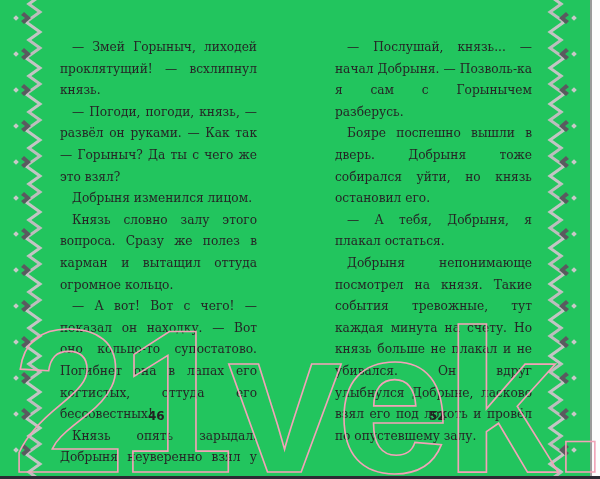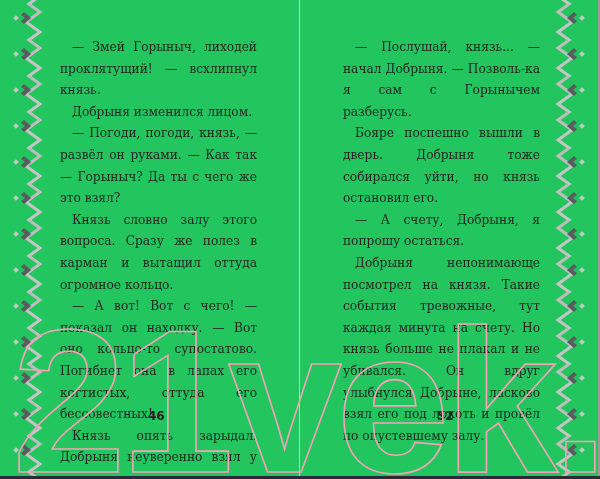--- a/index.html
+++ b/index.html
@@ -1,20 +1,20 @@
 <!DOCTYPE html>
 <html><head>
   <meta charset="utf-8">
   <style>
     html, body { margin:0; padding:0; }
     body { width:600px; height:479px; overflow:hidden; background:#fff; position:relative; font-family:"DejaVu Serif", serif; }
     .spread { position:absolute; left:0; top:0; width:600px; height:476px; background:#fdfdfd; }
     .page { position:absolute; top:0; height:476px; background:#22c55e; }
     .page.left { left:0; width:299px; border-right:1px solid #cfcfcf; }
-    .page.right { left:300px; width:300px; }
+    .page.right { left:292px; width:300px; }
     .bottom-strip { position:absolute; left:0; top:476px; width:600px; height:3px; background:#2b2b33; }
     .ornament { position:absolute; top:0; width:44px; height:476px; }
     .page.left .ornament { left:4px; }
     .page.right .ornament { right:6px; }
     .right-edge { position:absolute; right:0; top:0; width:2px; height:476px; background:#9a9a9a; }
     .text { position:absolute; top:37px; font-size:12.2px; line-height:21.6px; color:#262626; text-align:justify; }
     .page.left .text { left:60px; width:197px; }
     .page.right .text { left:43px; width:197px; }
     .text p { margin:0; text-indent:12px; }
     .folio { position:absolute; top:409px; font-family:"DejaVu Sans", sans-serif; font-weight:bold; font-size:12px; color:#222; }
@@ -35,35 +35,35 @@
           <polyline points="22,18 36,28 22,38" fill="none" stroke="#c4c4c4" stroke-width="3"></polyline>
           <path d="M20,8 L27,14 L20,20 L17,17 L21,14 L17,11 Z" fill="#5a5a5f"></path>
           <rect x="10" y="12" width="4" height="4" fill="#c8c8c8" transform="rotate(45 12 14)"></rect>
         </pattern>
       </defs>
       <rect x="0" y="0" width="44" height="476" fill="url(#ornL)"></rect>
     </svg>
 
     <div class="text">
       <p>— Змей Горыныч, лиходей проклятущий! — всхлипнул князь.</p>
+      <p>— Погоди, погоди, князь, — развёл он руками. — Как так — Горыныч? Да ты с чего же это взял?</p>
       <p>Добрыня изменился лицом.</p>
-      <p>— Погоди, погоди, князь, — развёл он руками. — Как так — Горыныч? Да ты с чего же это взял?</p>
       <p>Князь словно залу этого вопроса. Сразу же полез в карман и вытащил оттуда огромное кольцо.</p>
       <p>— А вот! Вот с чего! — показал он находку. — Вот оно кольцо-то супостатово. Погибнет она в лапах его когтистых, оттуда его бессовестных!</p>
       <p>Князь опять зарыдал. Добрыня неуверенно взял у него кольцо, покрутил в пальцах. Князь вдруг перестал плакать и выпрямился. Глаз его сверкнул.</p>
 
     </div>
     <div class="folio">46</div>
   </div>
 
   <div class="page right">
     <div class="text">
       <p>— Послушай, князь... — начал Добрыня. — Позволь-ка я сам с Горынычем разберусь.</p>
       <p>Бояре поспешно вышли в дверь. Добрыня тоже собирался уйти, но князь остановил его.</p>
-      <p>— А счету, Добрыня, я попрошу остаться.</p>
+      <p>— А тебя, Добрыня, я плакал остаться.</p>
       <p>Добрыня непонимающе посмотрел на князя. Такие события тревожные, тут каждая минута на счету. Но князь больше не плакал и не убивался. Он вдруг улыбнулся Добрыне, ласково взял его под локоть и провёл по опустевшему залу.</p>
 
     </div>
     <div class="folio">52</div>
 
     <svg class="ornament" viewBox="0 0 44 476" preserveAspectRatio="none">
       <defs>
         <pattern id="ornR" x="0" y="4" width="44" height="36" patternUnits="userSpaceOnUse">
           <polyline points="22,-2 8,8 22,18" fill="none" stroke="#bdbdbd" stroke-width="3"></polyline>
           <polyline points="22,18 8,28 22,38" fill="none" stroke="#c4c4c4" stroke-width="3"></polyline>

